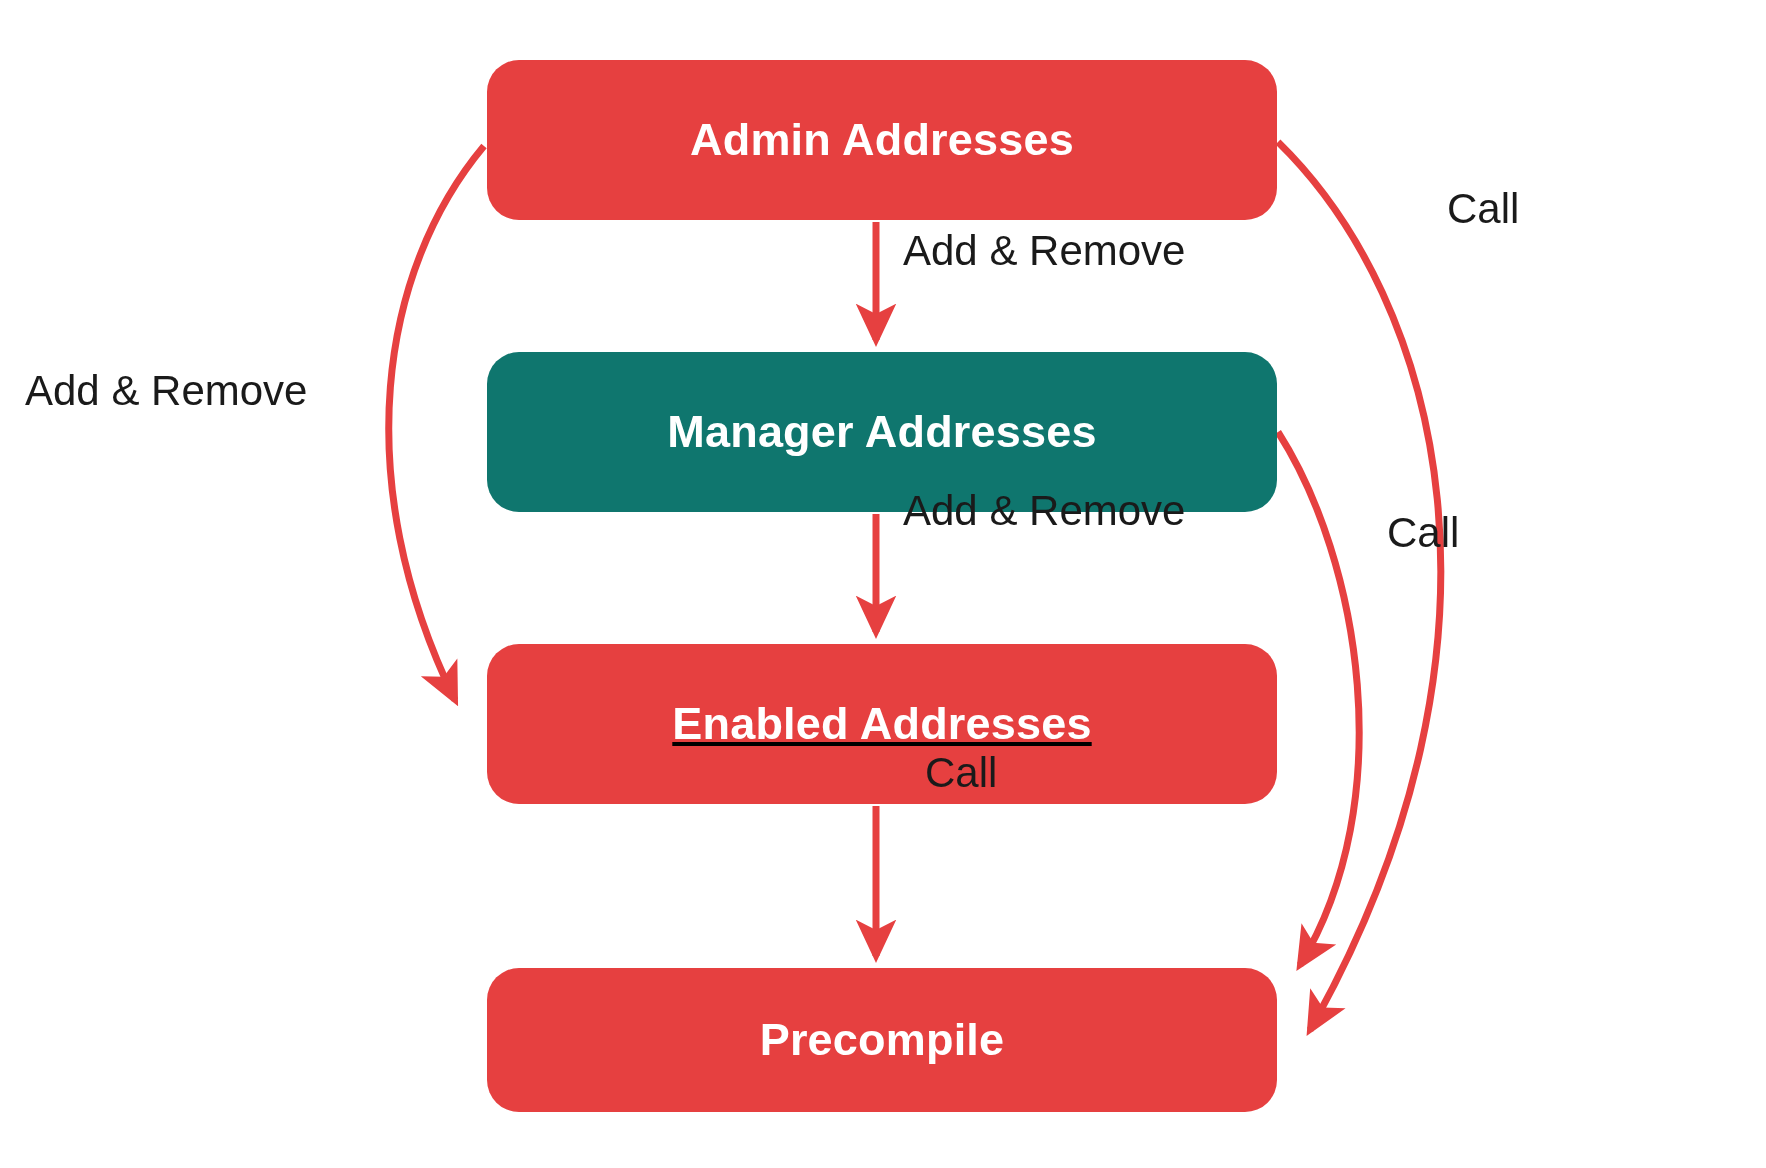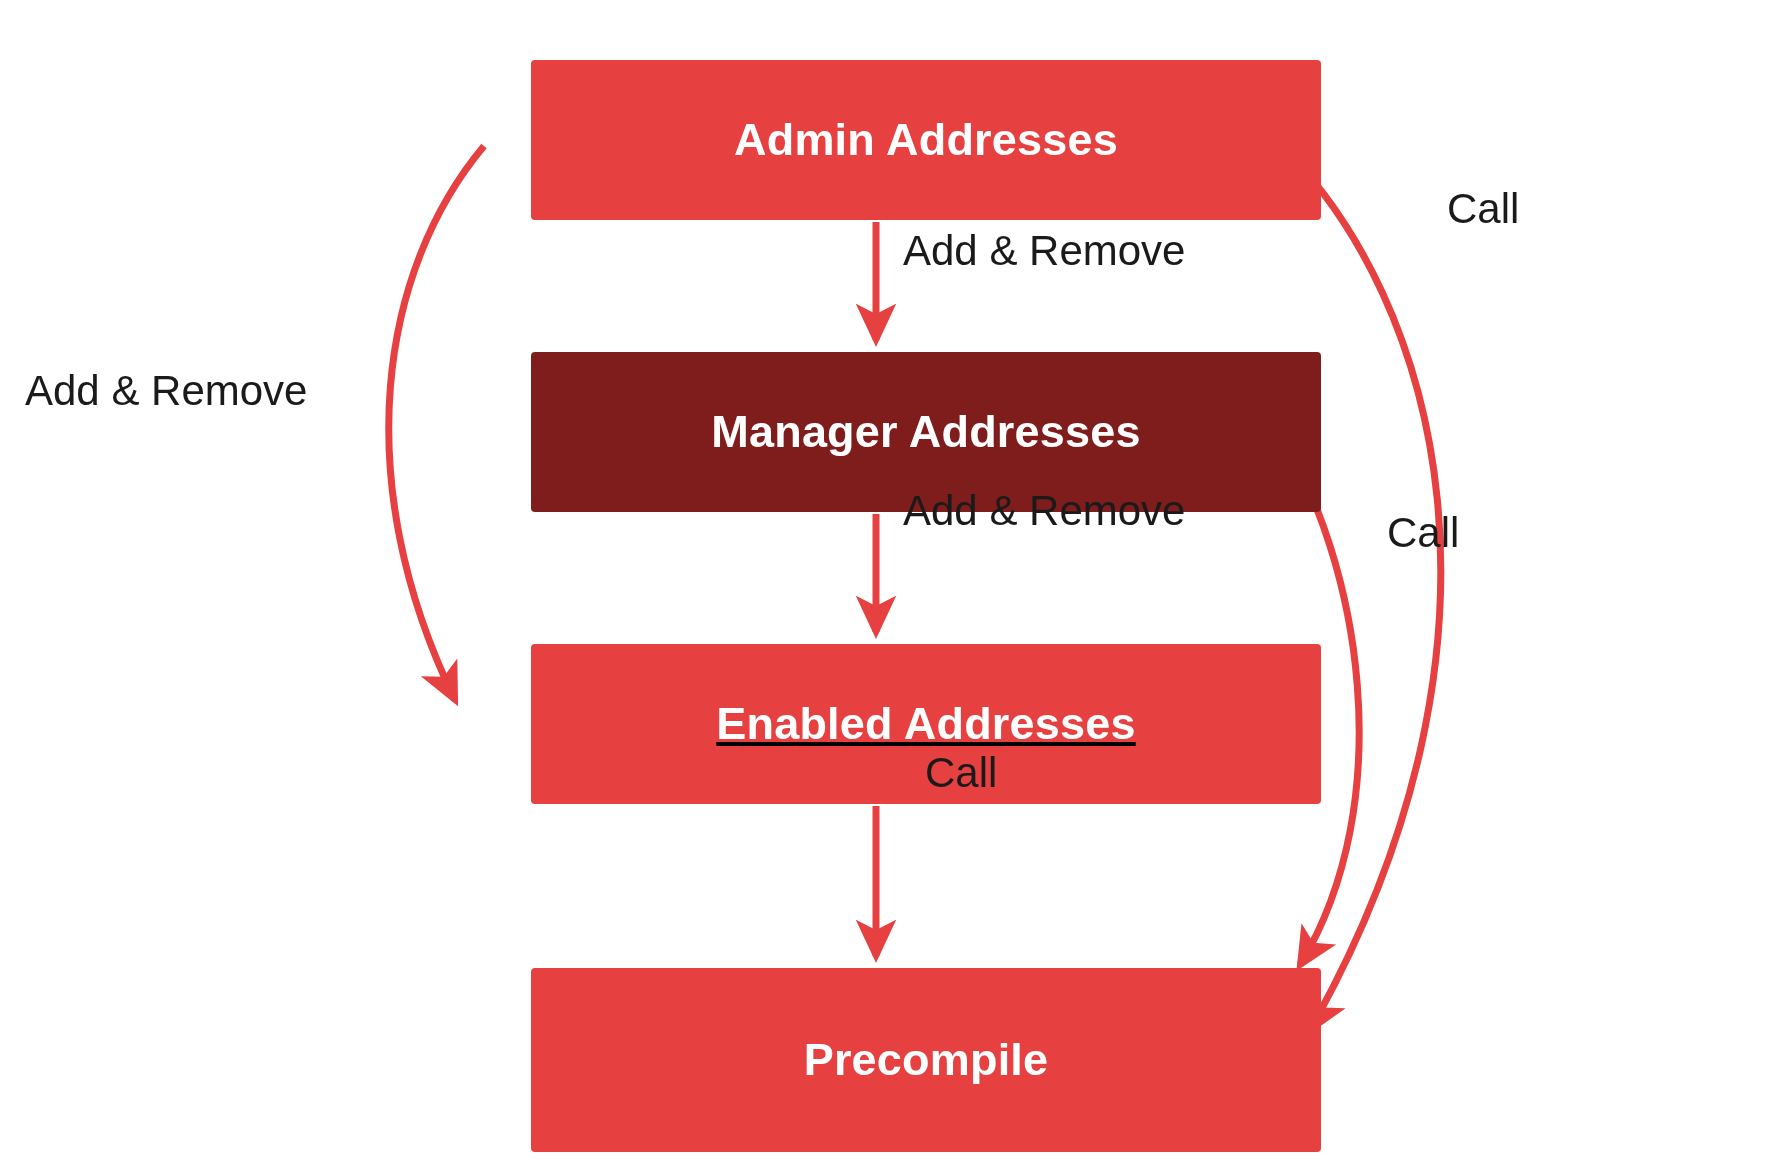--- a/index.html
+++ b/index.html
@@ -22,23 +22,22 @@
     left: 0;
     top: 0;
     width: 1766px;
     height: 1168px;
   }
   .node-box {
     position: absolute;
     display: flex;
     align-items: center;
     justify-content: center;
-    border-radius: 4px;
+    border-radius: 32px;
     box-sizing: border-box;
-    margin-left: 44px;
   }
   .node-label {
     color: #ffffff;
     font-weight: bold;
     font-size: 45px;
     letter-spacing: 0.2px;
     font-family: "Liberation Sans", sans-serif;
     white-space: nowrap;
   }
   .edge-label {
@@ -73,29 +72,29 @@
 
     <path d="M 1278 142 C 1440 300, 1530 640, 1310 1030" fill="none" stroke="#E64040" stroke-width="7" marker-end="url(#arrowhead)"></path>
 
     <path d="M 1278 432 C 1360 560, 1400 800, 1300 965" fill="none" stroke="#E64040" stroke-width="7" marker-end="url(#arrowhead)"></path>
   </svg>
 
   <div class="node-box" style="left:487px; top:60px; width:790px; height:160px; background:#E64040;">
     <span class="node-label">Admin Addresses</span>
   </div>
 
-  <div class="node-box" style="left:487px; top:352px; width:790px; height:160px; background:#7f1d1d;">
+  <div class="node-box" style="left:487px; top:352px; width:790px; height:160px; background:#0f766e;">
     <span class="node-label">Manager Addresses</span>
   </div>
 
   <div class="node-box" style="left:487px; top:644px; width:790px; height:160px; background:#E64040;text-decoration:underline;">
     <span class="node-label">Enabled Addresses</span>
   </div>
 
-  <div class="node-box" style="left:487px; top:968px; width:790px; height:184px; background:#E64040;text-align:right;">
+  <div class="node-box" style="left:487px; top:968px; width:790px; height:144px; background:#E64040;text-align:right;">
     <span class="node-label">Precompile</span>
   </div>
 
   <div class="edge-label" style="left:903px; top:230px;">Add &amp; Remove</div>
 
   <div class="edge-label" style="left:903px; top:490px;">Add &amp; Remove</div>
 
   <div class="edge-label" style="left:925px; top:752px;">Call</div>
 
   <div class="edge-label" style="left:25px; top:370px;">Add &amp; Remove</div>

